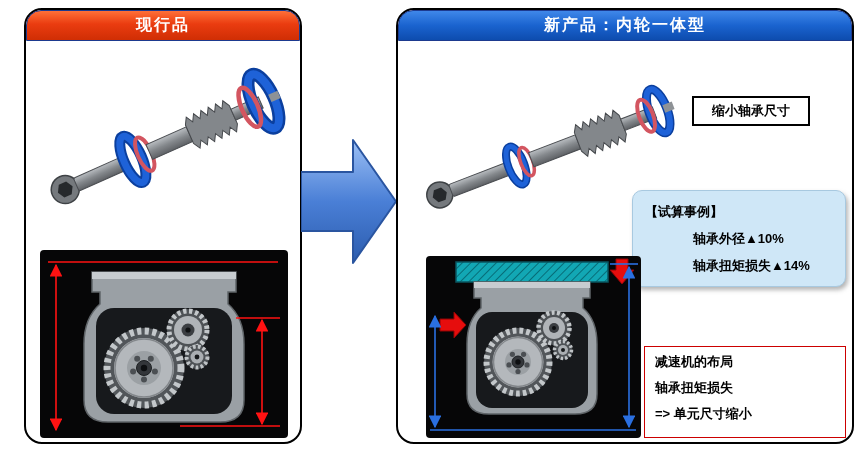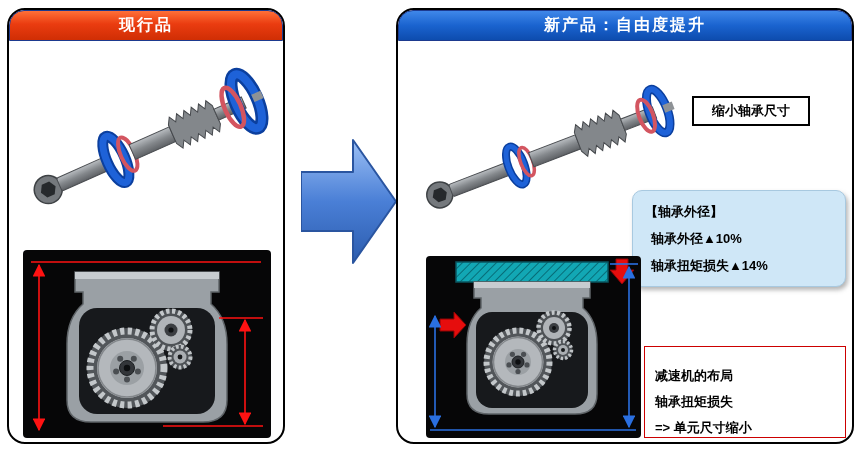--- a/index.html
+++ b/index.html
@@ -1,21 +1,21 @@
 <!DOCTYPE html>
 <html><head>
 <meta charset="utf-8">
 <style>
   html,body { margin:0; padding:0; background:#ffffff; }
   body { font-family:"Liberation Sans","DejaVu Sans",sans-serif; }
   .canvas { position:relative; width:861px; height:452px; background:#fff; overflow:hidden; }
 
   .panel { position:absolute; top:8px; height:436px; box-sizing:border-box;
            border:2px solid #000; border-radius:18px; background:#fff; }
-  .panel.current { left:7px;  width:278px; }
+  .panel.current { left:24px;  width:278px; }
   .panel.new     { left:396px; width:458px; }
 
   .hdr { position:absolute; top:0; left:0; right:0; height:31px; box-sizing:border-box;
          border:1px solid #1d3a8f; border-radius:15px 15px 0 0;
          display:flex; align-items:center; justify-content:center;
          color:#fff; font-weight:bold; font-size:16px; letter-spacing:2px; }
   .hdr.orange { background:linear-gradient(180deg,#ff7038 0%,#ea3c10 45%,#d02e04 100%); }
   .hdr.blue   { background:linear-gradient(180deg,#3f87e9 0%,#1a63cf 50%,#0d4cae 100%); }
 
   .img-abs { position:absolute; }
@@ -23,25 +23,25 @@
   .bearing-label { position:absolute; left:294px; top:86px; width:118px; height:30px;
                    box-sizing:border-box; border:2px solid #000000; background:#fff;
                    display:flex; align-items:center; justify-content:center;
                    font-weight:bold; font-size:13px; color:#000; }
 
   .calc-box { position:absolute; left:234px; top:180px; width:214px; height:97px;
               box-sizing:border-box; background:#cfe7f7; border:1px solid #a8c9e0;
               border-radius:10px; box-shadow:2px 3px 4px rgba(110,110,110,.5);
               padding:7px 12px; font-weight:bold; font-size:13px; color:#000; }
   .calc-box .ln { line-height:27px; white-space:nowrap; }
-  .calc-box .ln.indent { padding-left:6px; }
+  .calc-box .ln.indent { padding-left:6px;margin-left:42px; }
 
   .note-box { position:absolute; left:246px; top:336px; width:202px; height:92px;
               box-sizing:border-box; background:#fff; border:1px solid #cc0000;
-              padding:16px 10px; font-weight:bold; font-size:13px; color:#000; }
+              padding:2px 10px; font-weight:bold; font-size:13px; color:#000; }
   .note-box .ln { line-height:26px; white-space:nowrap; }
 
   .arrow-wrap { position:absolute; left:301px; top:138px; width:97px; height:127px; }
 </style>
 </head>
 <body>
 
 <div class="canvas">
 
   <div class="panel current">
@@ -135,21 +135,21 @@
             <stop offset="0.5" stop-color="#4a7fd6"></stop>
             <stop offset="1" stop-color="#2b5cae"></stop>
         </linearGradient>
       </defs>
       <polygon points="0,34 52,34 52,2 95,63.5 52,125 52,93 0,93" fill="url(#arG)" stroke="#2a55a0" stroke-width="2" stroke-linejoin="round"></polygon>
     </svg>
   </div>
 
   <div class="panel new">
     <div class="hdr blue">
-      <span>新产品：自由度提升</span>
+      <span>新产品：内轮一体型</span>
     </div>
 
     <svg class="img-abs" style="left:6px; top:38px;" width="290" height="210" viewBox="0 0 290 210">
       <defs>
         <linearGradient id="shGR" x1="0" y1="0" x2="0" y2="1">
           <stop offset="0" stop-color="#b9bdc1"></stop>
             <stop offset="0.5" stop-color="#84888c"></stop>
             <stop offset="1" stop-color="#5e6165"></stop>
         </linearGradient>
       </defs>
@@ -172,21 +172,21 @@
         </g>
         <rect x="268" y="101" width="10" height="8" fill="#8e9296"></rect>
       </g>
     </svg>
 
     <div class="bearing-label">
       <span>缩小轴承尺寸</span>
     </div>
 
     <div class="calc-box">
-      <div class="ln">【轴承外径】</div>
+      <div class="ln">【试算事例】</div>
       <div class="ln indent">轴承外径▲10%</div>
       <div class="ln indent">轴承扭矩损失▲14%</div>
     </div>
 
     <svg class="img-abs" style="left:28px; top:246px;" width="215" height="182" viewBox="0 0 215 182">
       <defs>
         <marker id="mBlueR" markerWidth="8" markerHeight="8" viewBox="0 0 10 10" refX="9" refY="5" orient="auto-start-reverse">
           <path d="M0,0 L10,5 L0,10 z" fill="#2a6fe0"></path>
         </marker>
         <pattern id="hatchT" width="6" height="6" patternUnits="userSpaceOnUse" patternTransform="rotate(45)">

